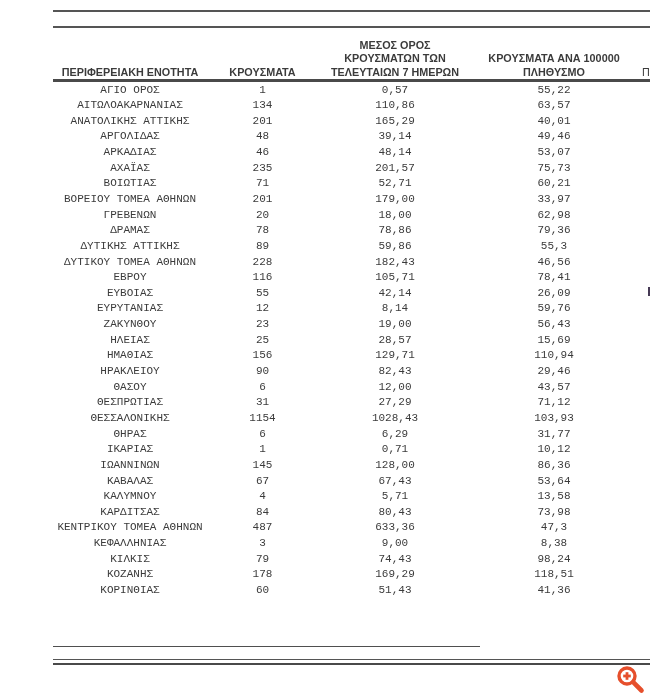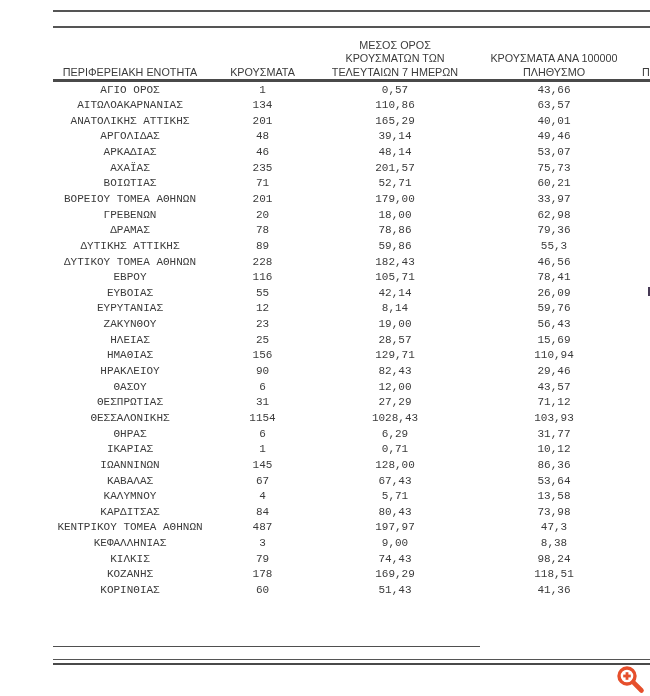--- a/index.html
+++ b/index.html
@@ -17,20 +17,21 @@
   .rule-hair{height:1.5px;background:#4f4f4f;}
 
   .hdr{
     position:absolute;
     bottom:617px;              
     text-align:center;
     font-size:10.8px;
     line-height:13.5px;
     color:#3b3b3b;
     white-space:nowrap;
+    font-weight:bold;
   }
 
   table.data{
     position:absolute;
     top:82.5px;left:45px;width:605px;
     border-collapse:collapse;
     table-layout:fixed;
     font-family:Liberation Mono, monospace;
   }
   table.data td{
@@ -82,21 +83,21 @@
         <col style="width:95px">
         <col style="width:170px">
       <col style="width:148px">
         <col style="width:22px">
     </colgroup>
     <tbody>
         <tr>
           <td>ΑΓΙΟ ΟΡΟΣ</td>
           <td>1</td>
           <td>0,57</td>
-          <td>43,66</td>
+          <td>55,22</td>
           <td></td>
         </tr>
         <tr>
           <td>ΑΙΤΩΛΟΑΚΑΡΝΑΝΙΑΣ</td>
           <td>134</td>
           <td>110,86</td>
           <td>63,57</td>
           <td></td>
         </tr>
         <tr>
@@ -277,21 +278,21 @@
         <tr>
           <td>ΚΑΡΔΙΤΣΑΣ</td>
           <td>84</td>
           <td>80,43</td>
           <td>73,98</td>
           <td></td>
         </tr>
         <tr>
           <td>ΚΕΝΤΡΙΚΟΥ ΤΟΜΕΑ ΑΘΗΝΩΝ</td>
           <td>487</td>
-          <td>197,97</td>
+          <td>633,36</td>
           <td>47,3</td>
           <td></td>
         </tr>
         <tr>
           <td>ΚΕΦΑΛΛΗΝΙΑΣ</td>
           <td>3</td>
           <td>9,00</td>
           <td>8,38</td>
           <td></td>
         </tr>

